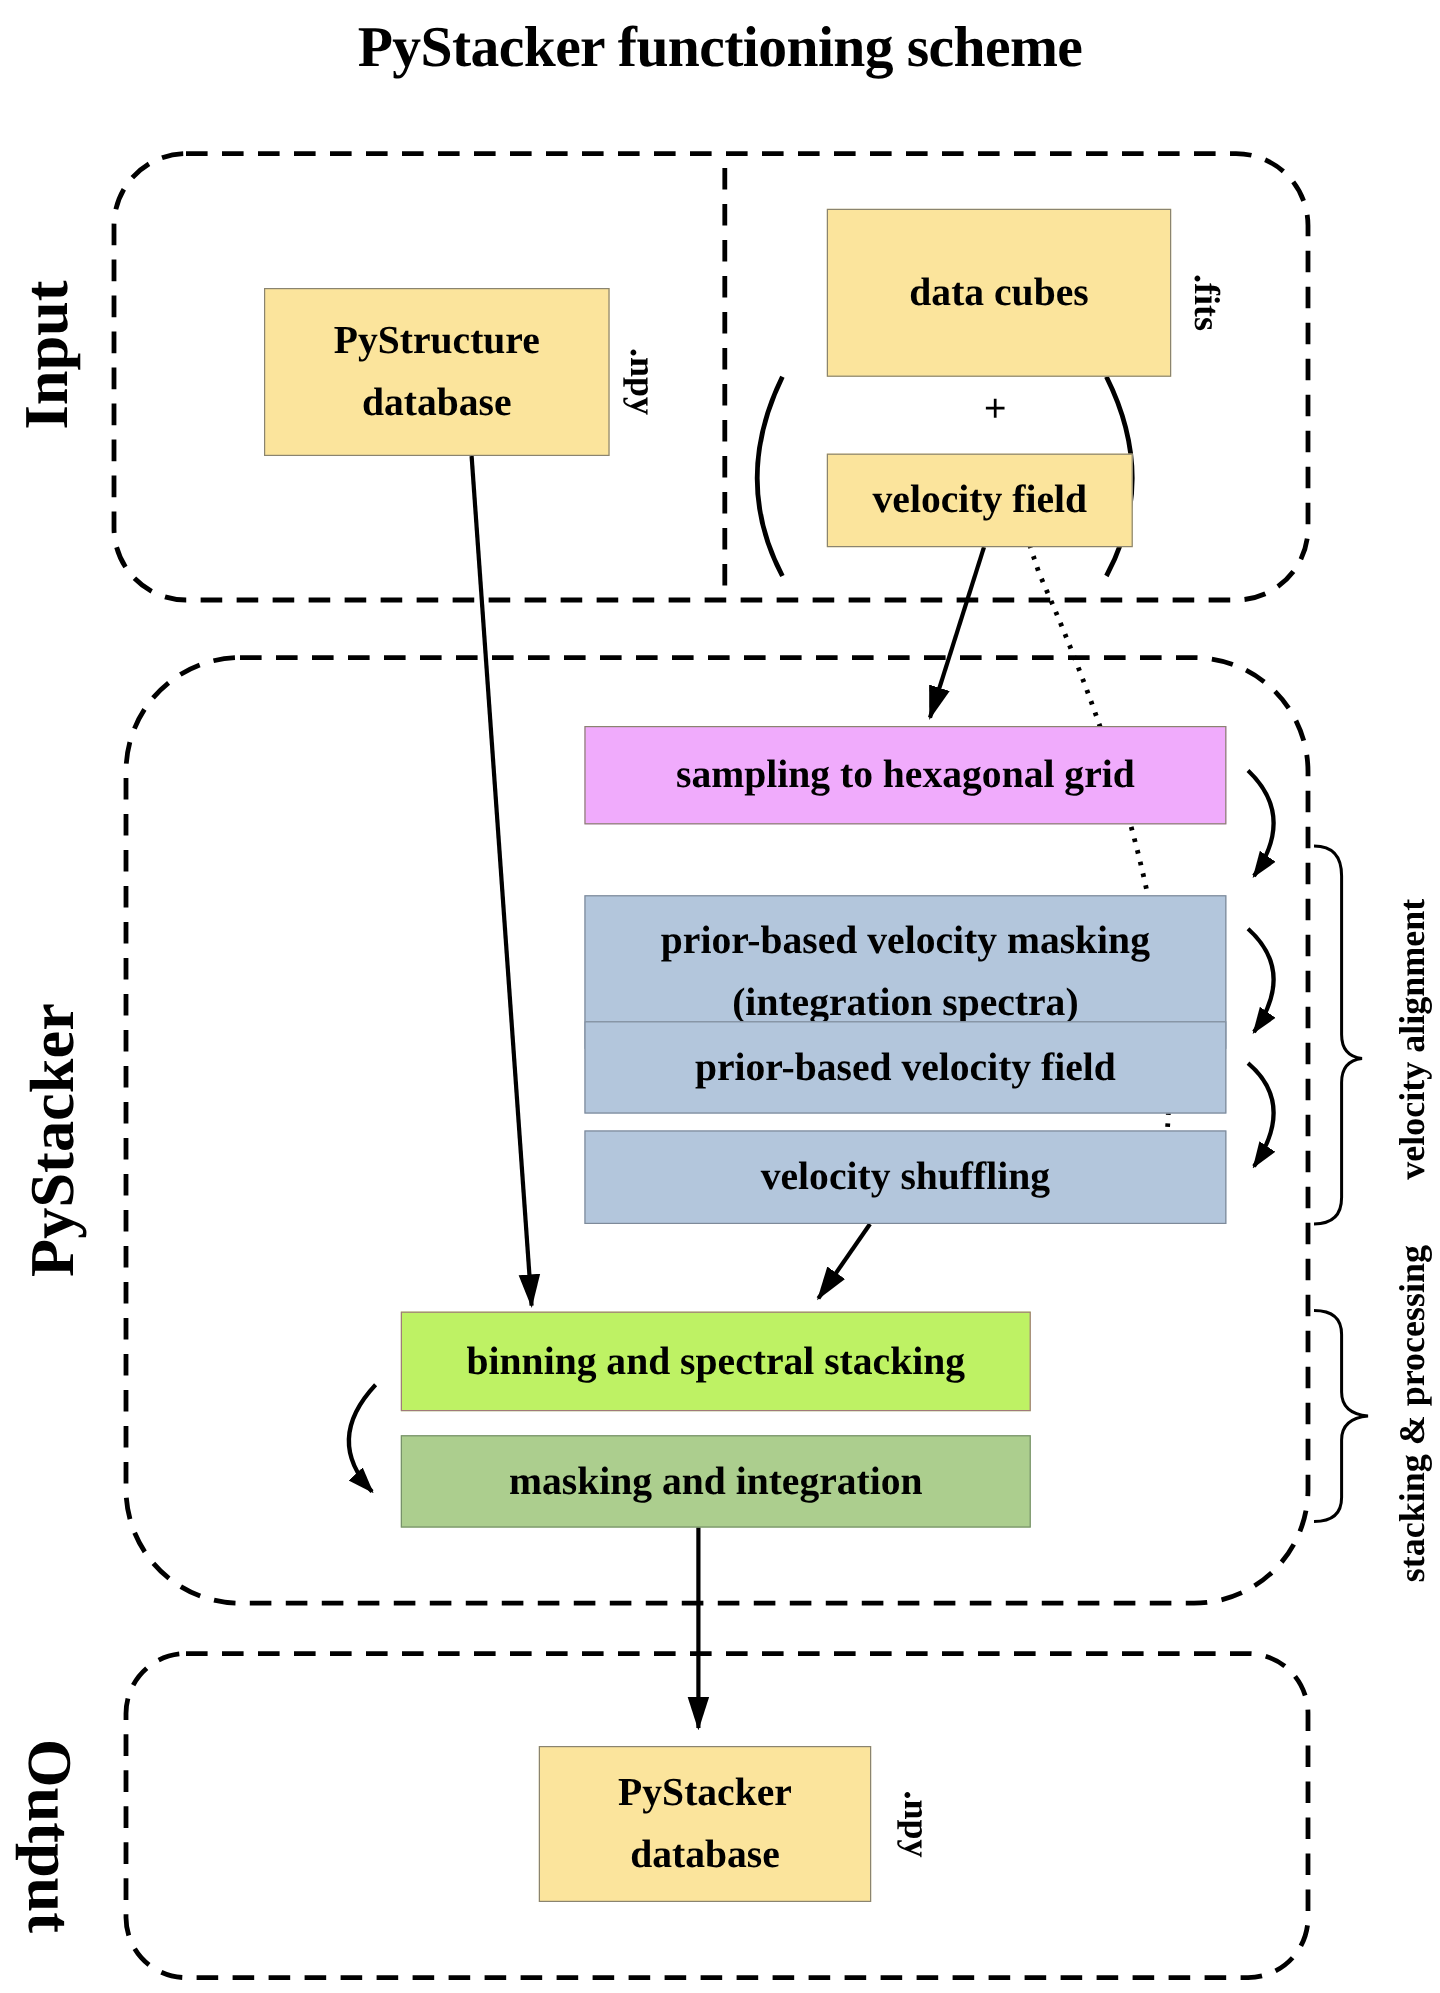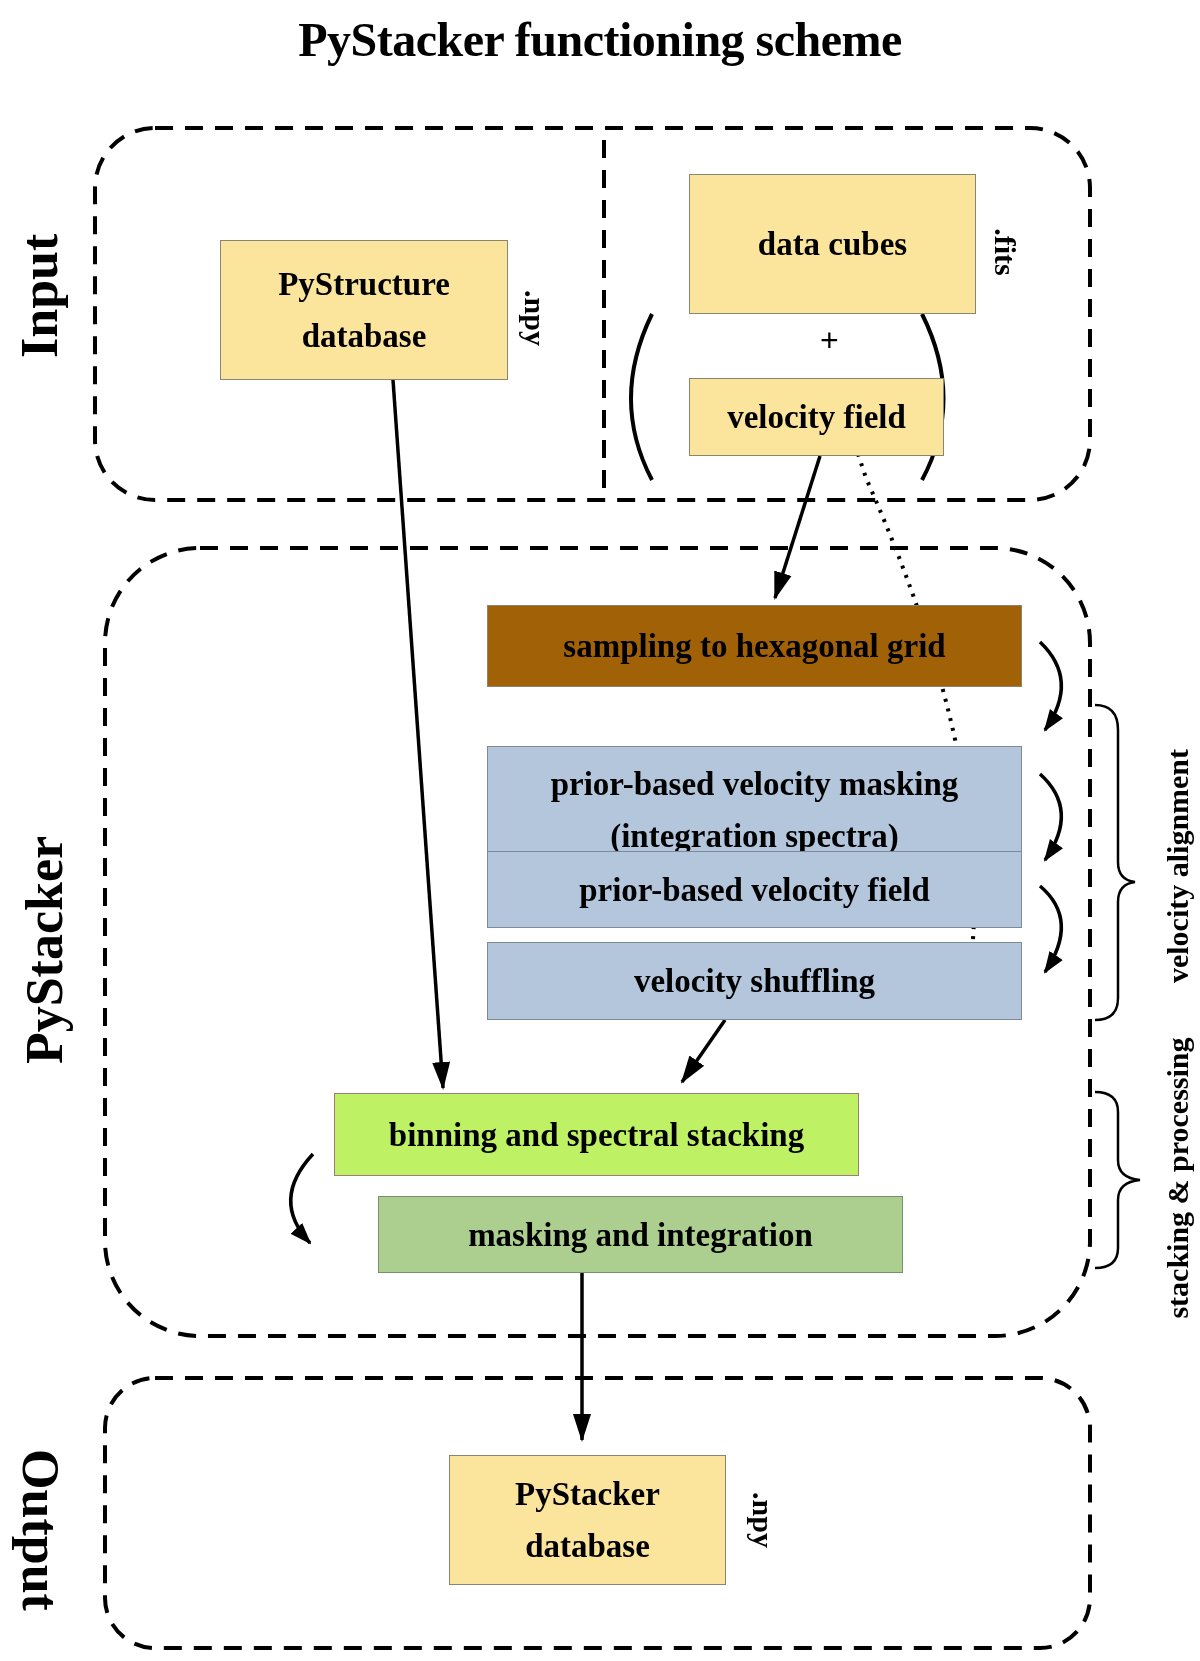--- a/index.html
+++ b/index.html
@@ -1,24 +1,24 @@
 <!DOCTYPE html>
 <html><head>
   <meta charset="utf-8">
   <style>
     html, body { margin: 0; padding: 0; background: #ffffff; }
     body { width: 1200px; height: 1661px; position: relative; overflow: hidden; font-family: "Liberation Serif", "DejaVu Serif", serif; color: #000; }
     #diagram { position: absolute; left: 0; top: 0; width: 1200px; height: 1661px; }
     .title { position: absolute; left: 0; top: 0; width: 1200px; text-align: center; font-size: 48px; font-weight: bold; line-height: 80px; letter-spacing: -0.5px; }
     .box { position: absolute; display: flex; flex-direction: column; align-items: center; justify-content: center; text-align: left; font-weight: bold; font-size: 33px; line-height: 52px; box-sizing: border-box; border: 1.5px solid #8a8470; }
     .yellow { background: #fbe49c; }
-    .orange { background: #a16207; }
+    .orange { background: #f0abfc; }
     .blue { background: #b3c6dc; border-color: #7e8a99; }
     .red { background: #bef264; border-color: #a07a7a; }
-    .green { background: #acce8e; border-color: #77916a; margin-left: 44px; }
+    .green { background: #acce8e; border-color: #77916a; }
     .vlabel { position: absolute; font-weight: bold; white-space: nowrap; transform-origin: center center; }
     .section-label { font-size: 52px; }
     .ext { font-size: 30px; }
     .bracket-label { font-size: 30px; }
     .plus { position: absolute; font-size: 32px; font-weight: normal; font-family: "Liberation Sans", sans-serif; }
   </style>
 </head>
 <body>
 
 <div id="diagram">

